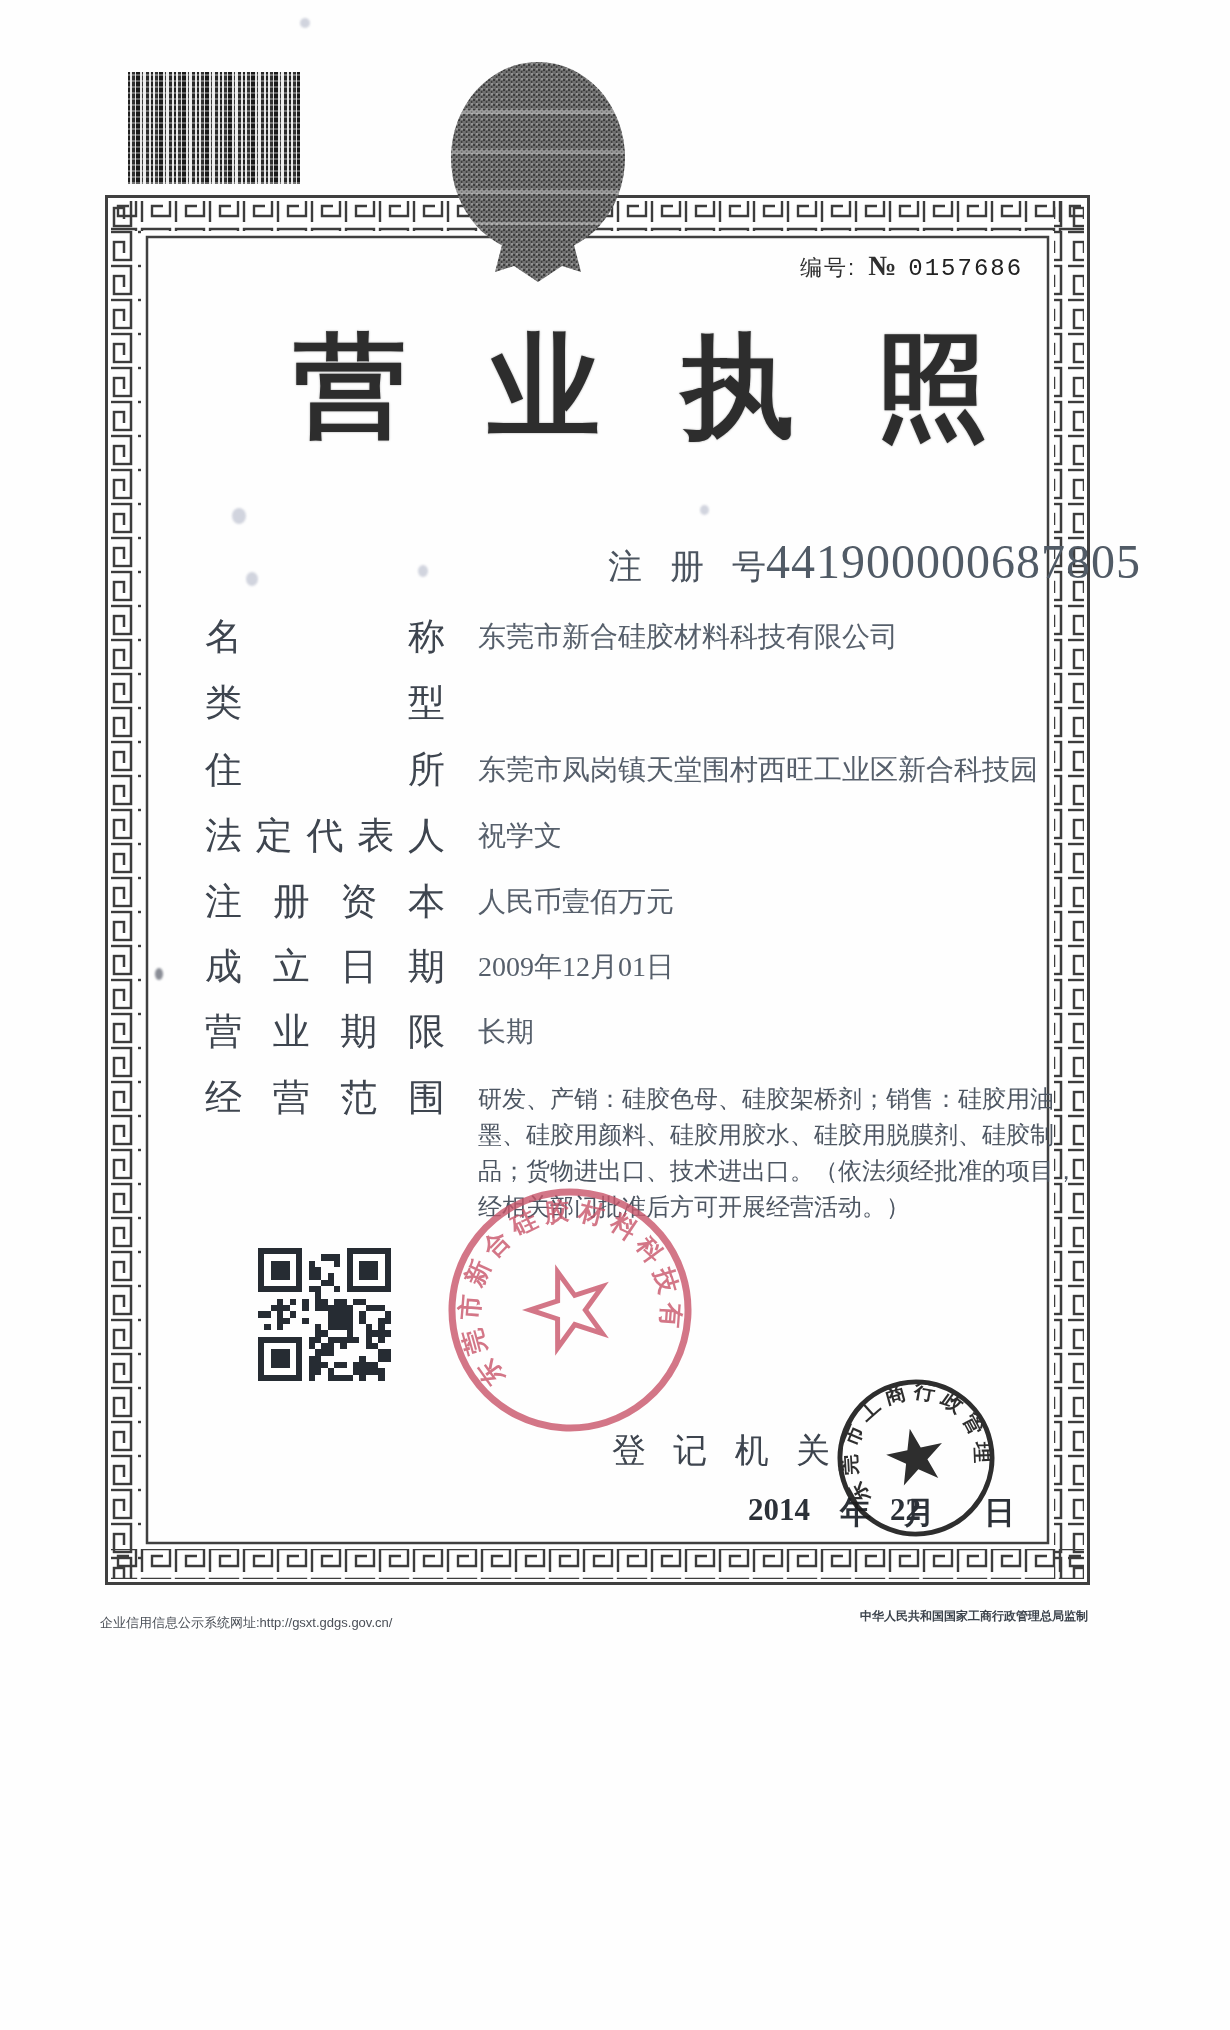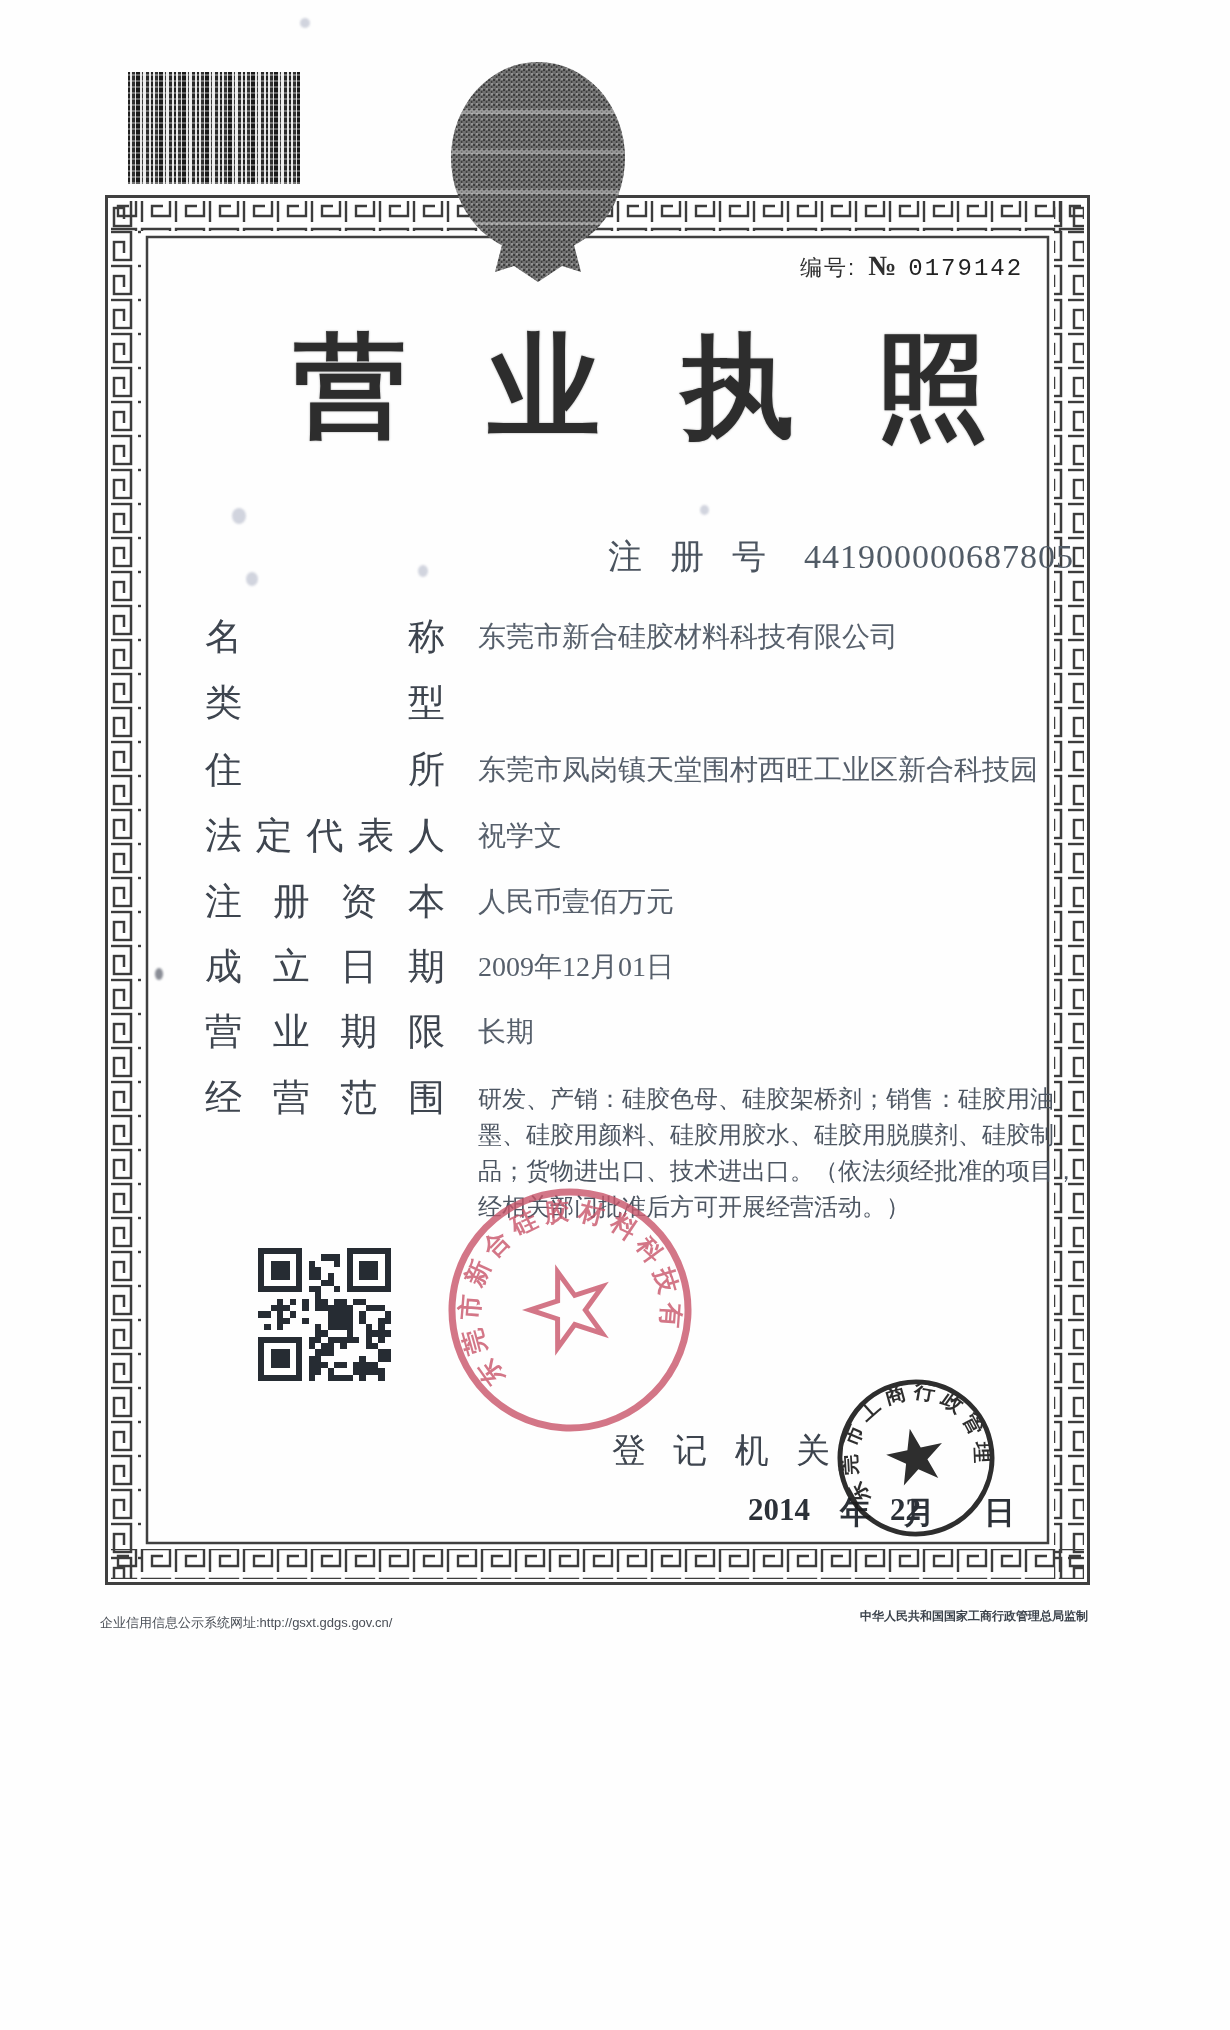--- a/index.html
+++ b/index.html
@@ -27,21 +27,21 @@
 
   
   .title{position:absolute;left:130px;top:312px;width:940px;text-align:right;z-index:5;
          font-family:"Liberation Serif",serif;font-weight:bold;font-size:112px;color:#2d2d2d;
          letter-spacing:82px;text-indent:60px;text-shadow:0 0 2px rgba(70,70,70,.55);}
 
   
   .regline{position:absolute;left:608px;top:534px;display:flex;align-items:baseline;z-index:5;}
   .regline .lbl{width:158px;font-size:34px;color:#4b545f;display:flex;justify-content:space-between;
                 font-family:"Liberation Serif",serif;}
-  .regline .num{margin-left:38px;font-size:34px;font-family:"Liberation Serif",serif;
+  .regline .num{font-size:48px;font-family:"Liberation Serif",serif;
                 color:#515b66;letter-spacing:1px;}
 
   
   .rows{position:absolute;left:205px;top:612px;width:880px;z-index:5;}
   .row{position:absolute;left:0;display:flex;align-items:flex-start;}
   .row .lbl{width:240px;flex-shrink:0;font-size:37px;color:#3e454f;display:flex;
             justify-content:space-between;font-family:"Liberation Serif",serif;font-weight:500;}
   .row .val{margin-left:33px;font-size:28px;color:#565f6b;padding-top:6px;
             font-family:"Liberation Serif",serif;}
   .r1{top:0;}.r2{top:66px;}.r3{top:133px;}.r4{top:199px;}
@@ -105,21 +105,21 @@
     <rect x="6" y="6" width="973" height="30" fill="url(#meanderH)"></rect>
     <rect x="6" y="1354" width="973" height="30" fill="url(#meanderH)"></rect>
     <rect x="6" y="6" width="30" height="1378" fill="url(#meanderV)"></rect>
     <rect x="949" y="6" width="30" height="1378" fill="url(#meanderV)"></rect>
     <rect x="42" y="42" width="901" height="1306" fill="none" stroke="#404040" stroke-width="2.5"></rect>
   </svg>
 
   <div class="serial">
     <span class="serial-label">编号:</span>
     <span class="serial-symbol">№</span>
-    <span class="serial-number">0179142</span>
+    <span class="serial-number">0157686</span>
   </div>
 
   <div class="title">营业执照</div>
 
   <div class="regline">
     <span class="lbl">
         <span>注</span>
         <span>册</span>
         <span>号</span>
       </span>

